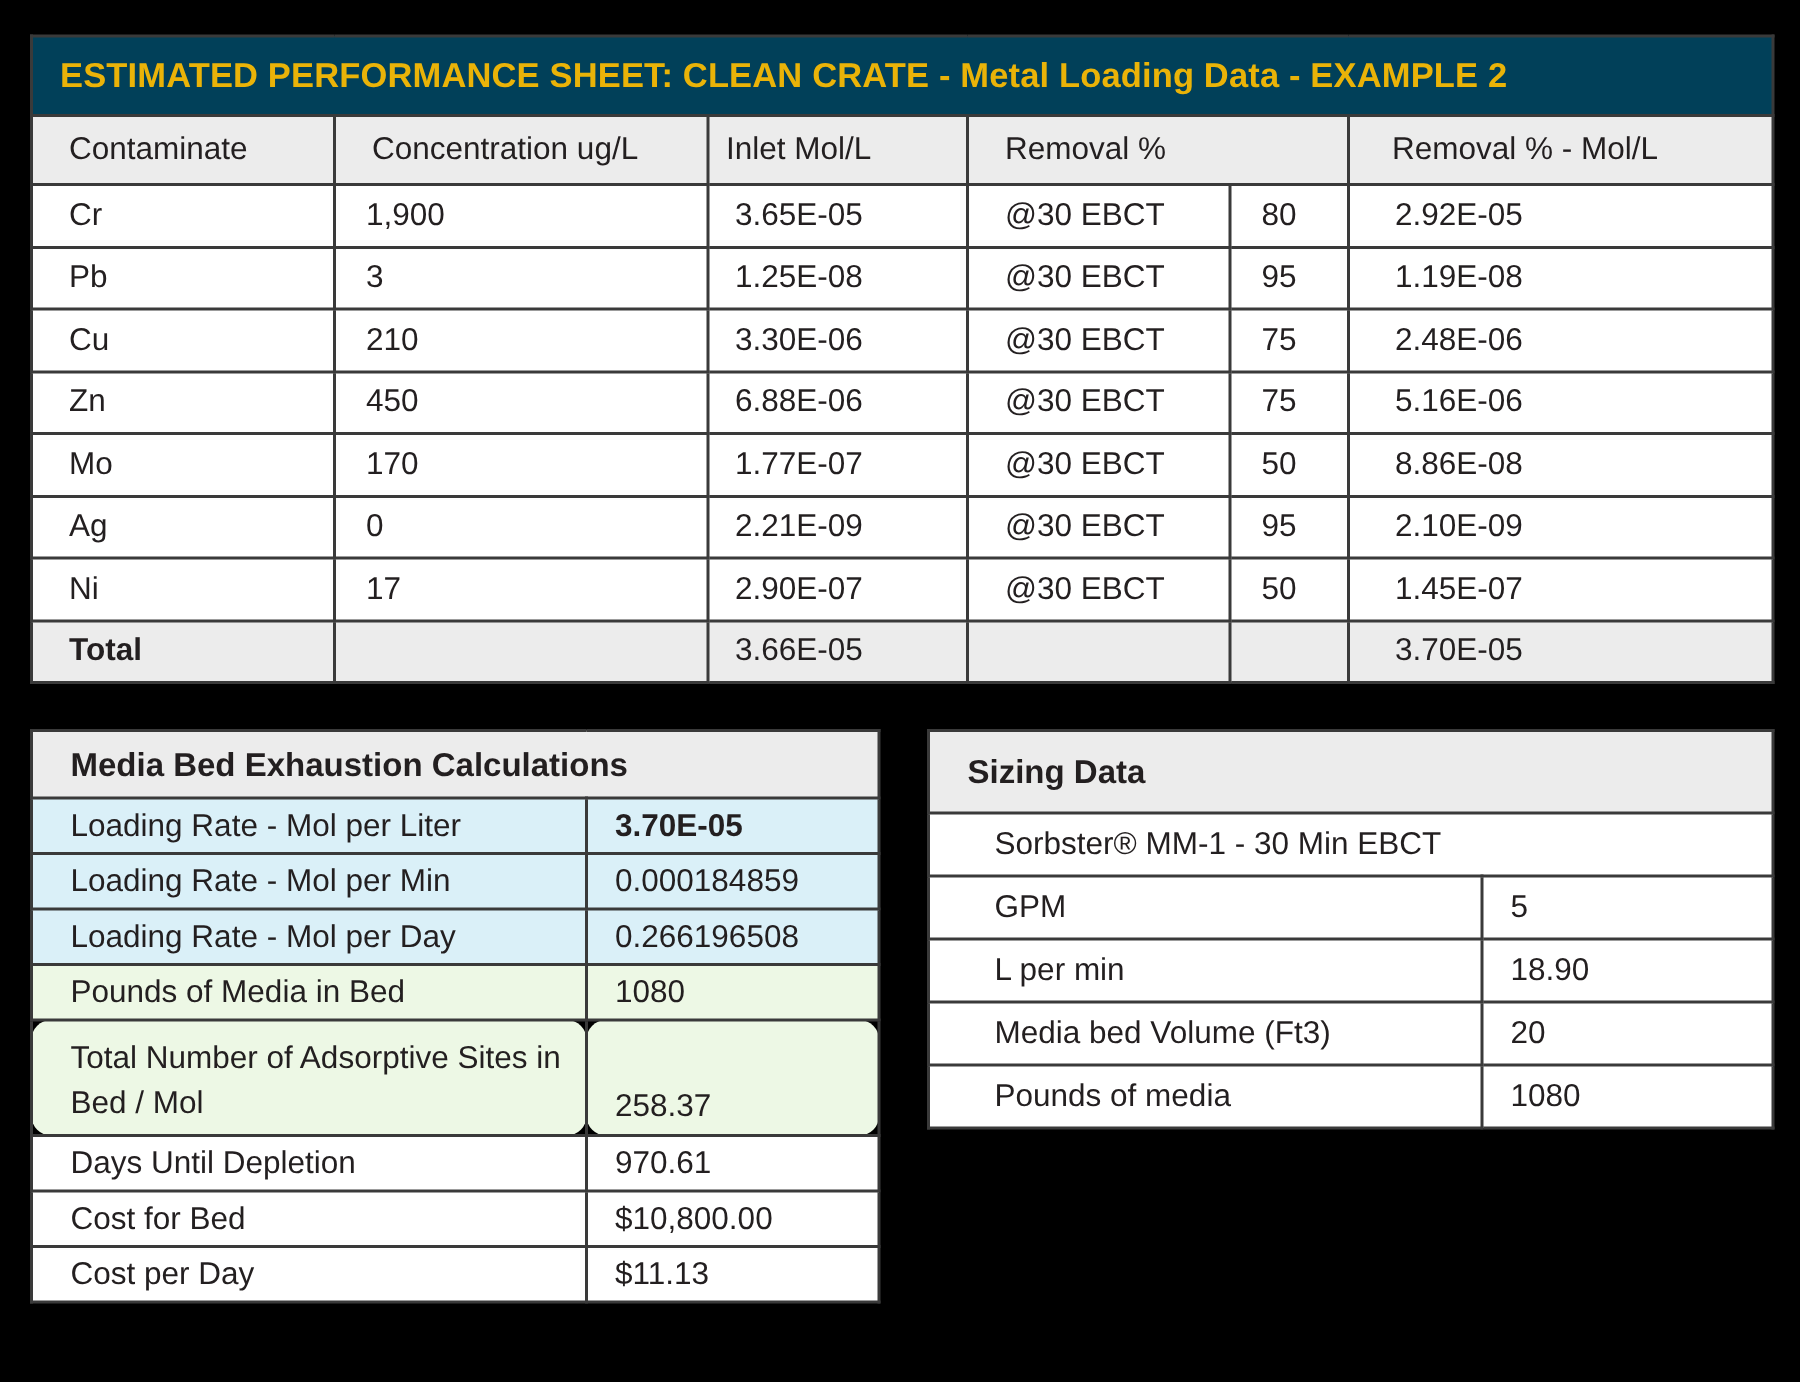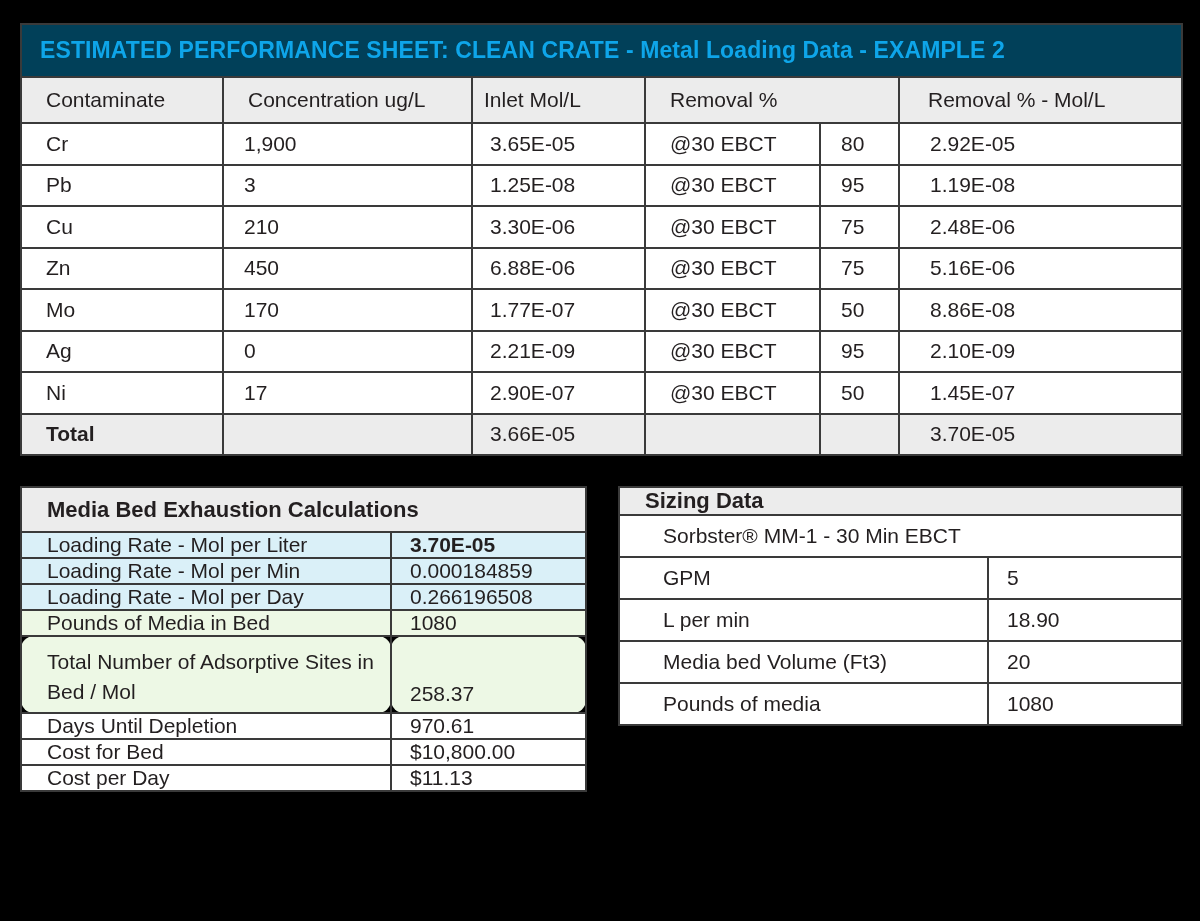--- a/index.html
+++ b/index.html
@@ -5,53 +5,53 @@
   * { box-sizing: border-box; margin: 0; padding: 0; }
   html, body { width: 1200px; height: 921px; background: #000000; overflow: hidden; }
   body { font-family: "Liberation Sans", "DejaVu Sans", sans-serif; color: #231f20; position: relative; }
 
   table { border-collapse: collapse; position: absolute; table-layout: fixed; }
   td, th { border: 2px solid #3a3a3a; font-weight: normal; text-align: left; vertical-align: middle; white-space: nowrap; }
 
   
   #main-table { left: 20px; top: 23px; width: 1161px; }
   #main-table .title-cell {
-    background: #014059; color: #0ea5e9; font-weight: bold; font-size: 23px;
+    background: #014059; color: #eab308; font-weight: bold; font-size: 23px;
     height: 53px; padding-left: 18px; border-color: #3a3a3a; letter-spacing: 0.1px;
   }
   #main-table .hdr td { background: #ececec; font-size: 21px; height: 46px; padding-left: 24px; margin-top: 22px; }
   #main-table .row td { background: #ffffff; font-size: 21px; height: 41.5px; padding-left: 24px; }
   #main-table .row td.c2 { padding-left: 20px; }
   #main-table .row td.c3 { padding-left: 17px; }
   #main-table .row td.c4 { padding-left: 24px; }
   #main-table .row td.c5 { padding-left: 20px; }
   #main-table .row td.c6 { padding-left: 30px; }
   #main-table .total td { background: #ececec; font-size: 21px; height: 41px; padding-left: 24px; }
   #main-table .total td.c3 { padding-left: 17px; }
   #main-table .total td.c6 { padding-left: 30px; }
   #main-table .total td.c1 { font-weight: bold; }
   #main-table .hdr td.c3h { padding-left: 11px; }
   #main-table .hdr td.c6h { padding-left: 28px; }
 
   
   #media-table { left: 20px; top: 486px; width: 565px; }
   #media-table .sec-title td { background: #ececec; font-weight: bold; font-size: 22px; height: 45px; padding-left: 25px; }
-  #media-table td { font-size: 21px; padding-left: 25px; height: 26px; }
+  #media-table td { font-size: 21px; padding-left: 25px; height: 37px; }
   #media-table td.val { padding-left: 18px; }
   #media-table .blue td { background: #daf0f8; }
   #media-table .green td { background: #edf8e5; }
   #media-table .white td { background: #ffffff; }
   #media-table .tall td { height: 77px; border-radius: 13px; }
   #media-table .tall td.lbl { white-space: normal; line-height: 1.4; padding-top: 4px; }
   #media-table .tall td.val { vertical-align: bottom; padding-bottom: 6px; }
   #media-table .bold-val { font-weight: bold; }
 
   
   #sizing-table { left: 618px; top: 486px; width: 563px; }
-  #sizing-table .sec-title td { background: #ececec; font-weight: bold; font-size: 22px; height: 28px; padding-left: 25px; }
+  #sizing-table .sec-title td { background: #ececec; font-weight: bold; font-size: 22px; height: 55px; padding-left: 25px; }
   #sizing-table td { background: #ffffff; font-size: 21px; height: 42px; padding-left: 43px; }
   #sizing-table td.val { padding-left: 18px; }
 </style>
 </head>
 <body>
 
 <table id="main-table">
   <colgroup>
     <col style="width:202px">
       <col style="width:249px">

